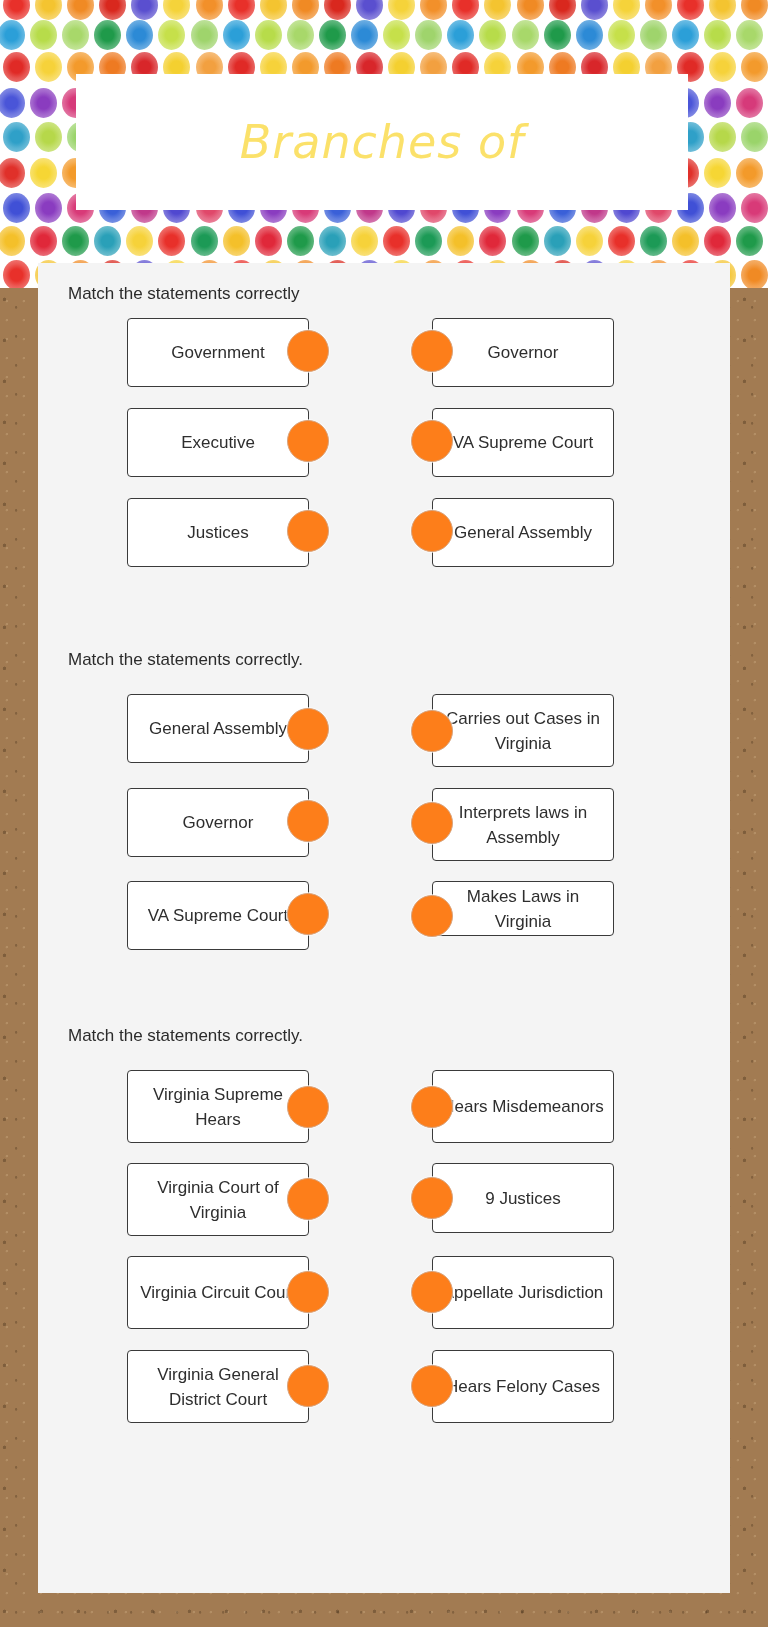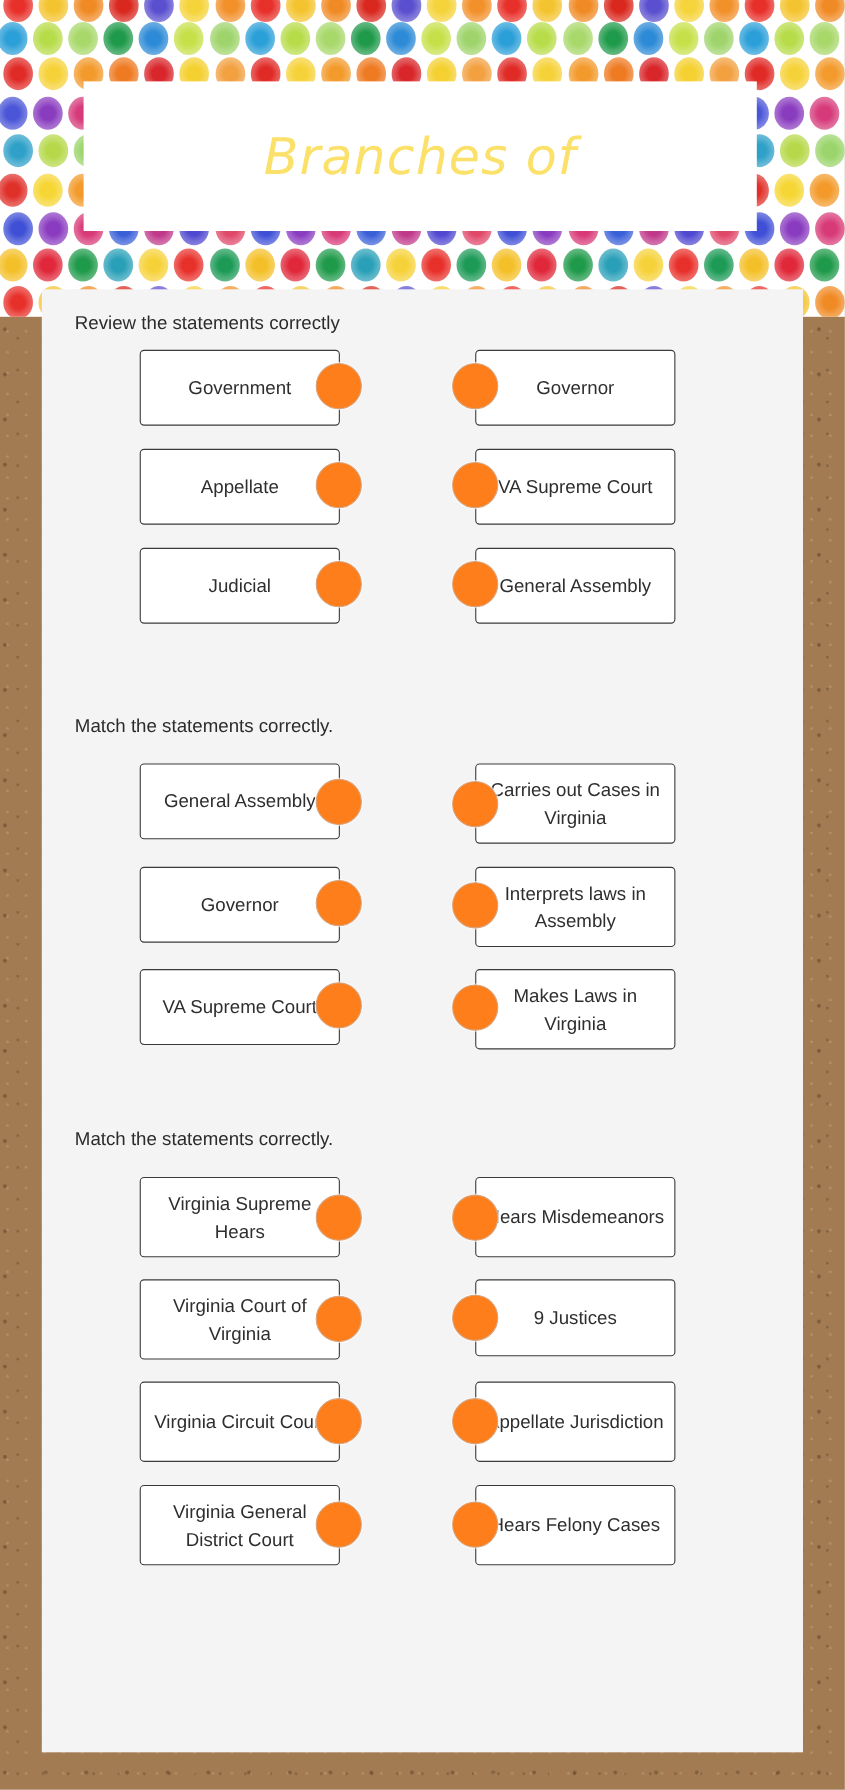--- a/index.html
+++ b/index.html
@@ -295,54 +295,54 @@
       </div>
     </div>
   <div class="title-box">
     <div class="title-line">Branches of</div>
   </div>
 </div>
 
 <div class="panel">
 
   <div class="section" style="top:0;">
-    <div class="prompt" style="top:21px;">Review the statements correctly</div>
+    <div class="prompt" style="top:21px;">Match the statements correctly</div>
 
     <div class="card left" style="top:55px;height:69px;">Government</div>
     <div class="knob" style="left:249px;top:67px;"></div>
     <div class="card right" style="top:55px;height:69px;">Governor</div>
     <div class="knob" style="left:373px;top:67px;"></div>
 
-    <div class="card left" style="top:145px;height:69px;">Appellate</div>
+    <div class="card left" style="top:145px;height:69px;">Executive</div>
     <div class="knob" style="left:249px;top:157px;"></div>
     <div class="card right" style="top:145px;height:69px;">VA Supreme Court</div>
     <div class="knob" style="left:373px;top:157px;"></div>
 
-    <div class="card left" style="top:235px;height:69px;">Judicial</div>
+    <div class="card left" style="top:235px;height:69px;">Justices</div>
     <div class="knob" style="left:249px;top:247px;"></div>
     <div class="card right" style="top:235px;height:69px;">General Assembly</div>
     <div class="knob" style="left:373px;top:247px;"></div>
   </div>
 
   <div class="section" style="top:0;">
     <div class="prompt" style="top:387px;">Match the statements correctly.</div>
 
     <div class="card left" style="top:431px;height:69px;">General Assembly</div>
     <div class="knob" style="left:249px;top:445px;"></div>
     <div class="card right" style="top:431px;height:73px;">Carries out Cases in Virginia</div>
     <div class="knob" style="left:373px;top:447px;"></div>
 
     <div class="card left" style="top:525px;height:69px;">Governor</div>
     <div class="knob" style="left:249px;top:537px;"></div>
     <div class="card right" style="top:525px;height:73px;">Interprets laws in Assembly</div>
     <div class="knob" style="left:373px;top:539px;"></div>
 
     <div class="card left" style="top:618px;height:69px;">VA Supreme Court</div>
     <div class="knob" style="left:249px;top:630px;"></div>
-    <div class="card right" style="top:618px;height:73px;">Makes Laws in Virginia</div>
+    <div class="card right" style="top:618px;height:55px;">Makes Laws in Virginia</div>
     <div class="knob" style="left:373px;top:632px;"></div>
   </div>
 
   <div class="section" style="top:0;">
     <div class="prompt" style="top:763px;">Match the statements correctly.</div>
 
     <div class="card left" style="top:807px;height:73px;">Virginia Supreme Hears</div>
     <div class="knob" style="left:249px;top:823px;"></div>
     <div class="card right" style="top:807px;height:73px;">Hears Misdemeanors</div>
     <div class="knob" style="left:373px;top:823px;"></div>

